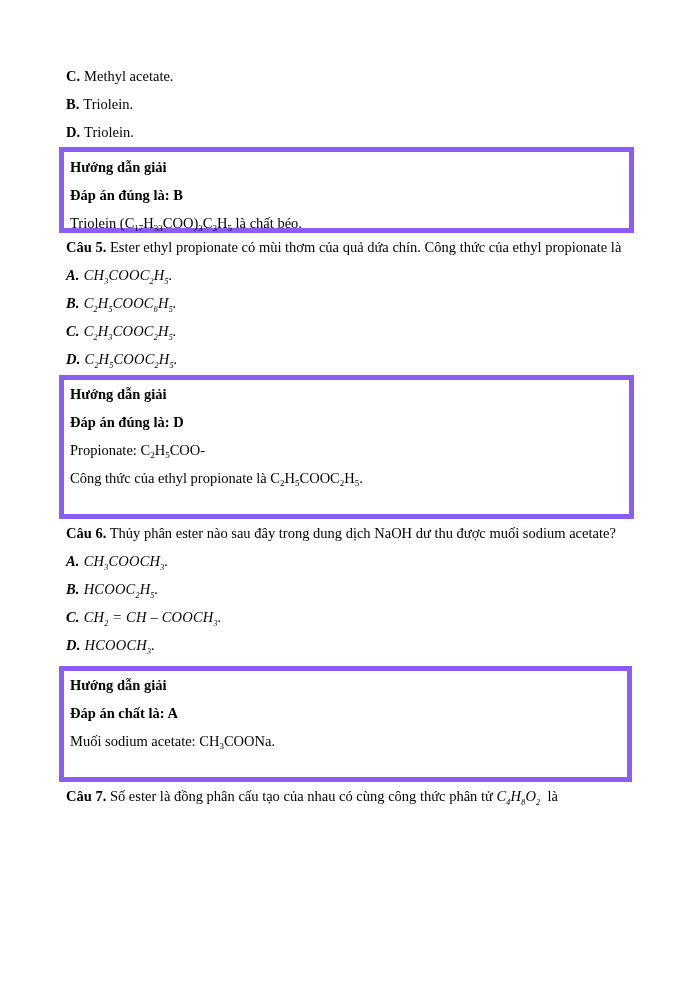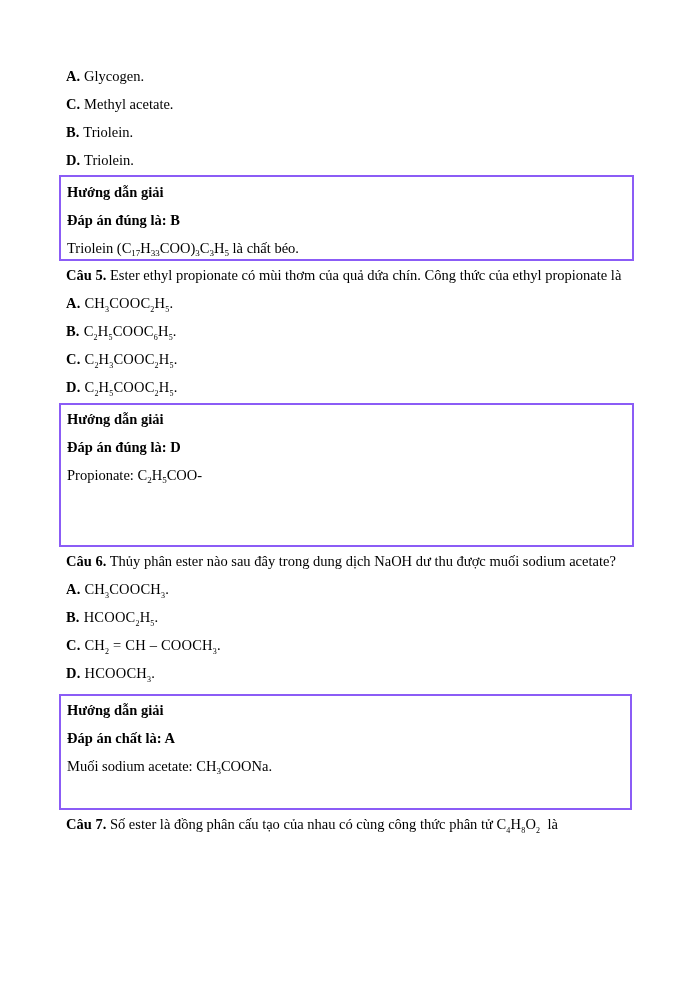--- a/index.html
+++ b/index.html
@@ -38,44 +38,41 @@
       font-size: 9px;
       vertical-align: -3px;
       line-height: 0;
       margin-top: 11px;
     }
     sub.eq {
       font-size: 8px;
       vertical-align: -4px;
     }
     .box {
-      border: 2px solid #8b5cf6;
+      border: 5px solid #8b5cf6;
       margin-left: -7px;
       width: 575px;
       padding-left: 6px;
       box-sizing: border-box;
     }
     .box .line { height: 28px; line-height: 28px; }
     .box1 { margin-top: 1px; height: 86px; padding-top: 1px; }
     .box2 { margin-top: 2px; height: 144px; padding-top: 0px; }
     .box3 { margin-top: 7px; height: 116px; padding-top: 0px; width: 573px; }
     .opt-label { font-weight: bold; margin-right: 4px; }
     .q-label { font-weight: bold; }
     .q-block .line.wrap { line-height: 28px; }
-    .formula { letter-spacing: 0.2px; }
+    .formula { letter-spacing: 0.2px; font-style: italic; }
   </style>
 </head>
 <body>
 
 <div class="page">
 
   <div>
-    <div class="line">
-      <span class="opt-label">A.</span><span>Glycogen.</span>
-    </div>
     <div class="line">
       <span class="opt-label">C.</span><span>Methyl acetate.</span>
     </div>
     <div class="line">
       <span class="opt-label">B.</span><span>Triolein.</span>
     </div>
     <div class="line">
       <span class="opt-label">D.</span><span>Triolein.</span>
     </div>
   </div>
@@ -105,20 +102,23 @@
       <span class="opt-label">D.</span><span>C</span><sub class="eq">2</sub><span>H</span><sub class="eq">5</sub><span>COOC</span><sub class="eq">2</sub><span>H</span><sub class="eq">5</sub><span>.</span>
     </div>
   </div>
 
   <div class="box box2">
     <div class="line b">Hướng dẫn giải</div>
     <div class="line b">Đáp án đúng là: D</div>
     <div class="line">
       <span>Propionate: C</span><sub>2</sub><span>H</span><sub>5</sub><span>COO-</span>
     </div>
+    <div class="line">
+      <span>Công thức của ethyl propionate là C</span><sub>2</sub><span>H</span><sub>5</sub><span>COOC</span><sub>2</sub><span>H</span><sub>5</sub><span>.</span>
+    </div>
   </div>
 
   <div class="q-block">
     <div class="line wrap">
       <span class="q-label">Câu 6.</span><span> Thủy phân ester nào sau đây trong dung dịch NaOH dư thu được muối sodium acetate?</span>
     </div>
     <div class="line formula">
       <span class="opt-label">A.</span><span>CH</span><sub class="eq">3</sub><span>COOCH</span><sub class="eq">3</sub><span>.</span>
     </div>
     <div class="line formula">

